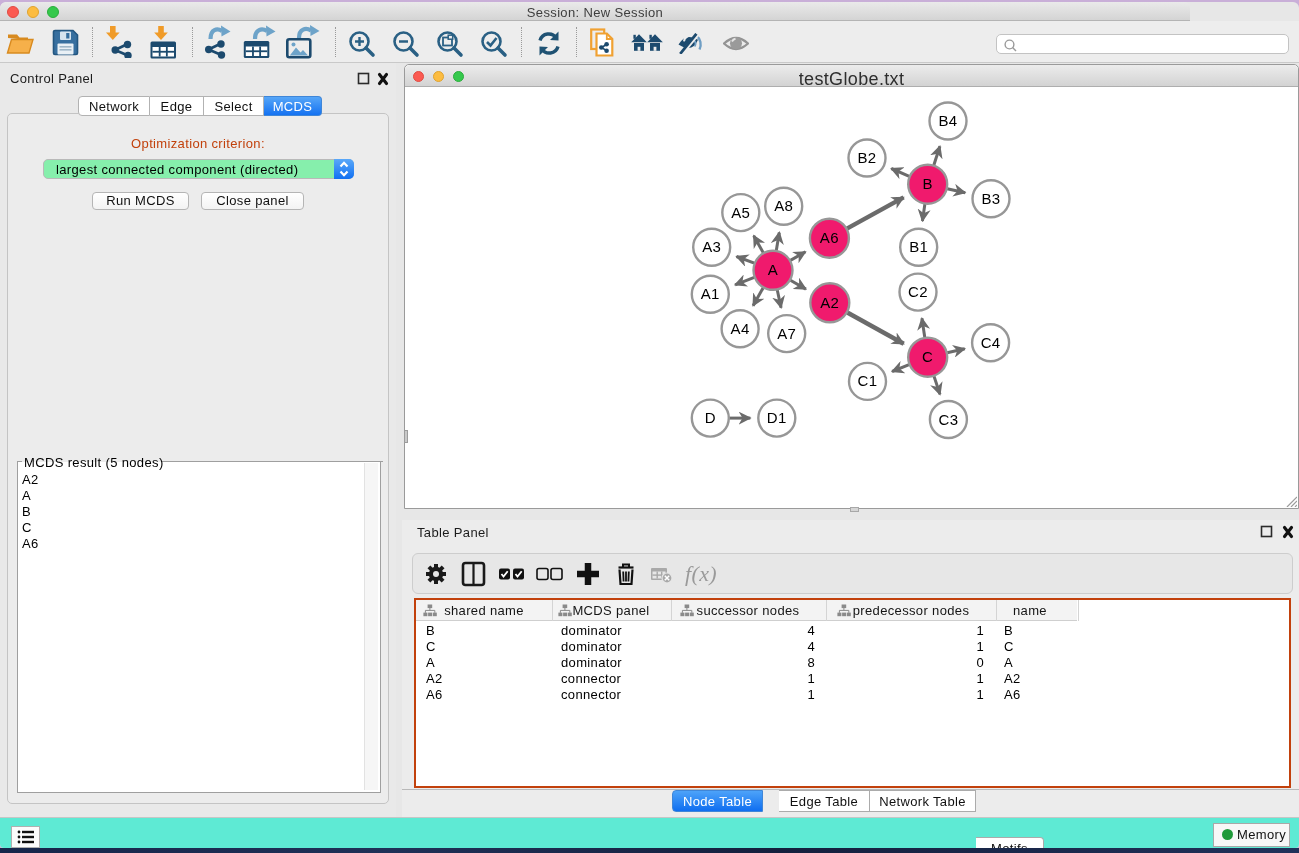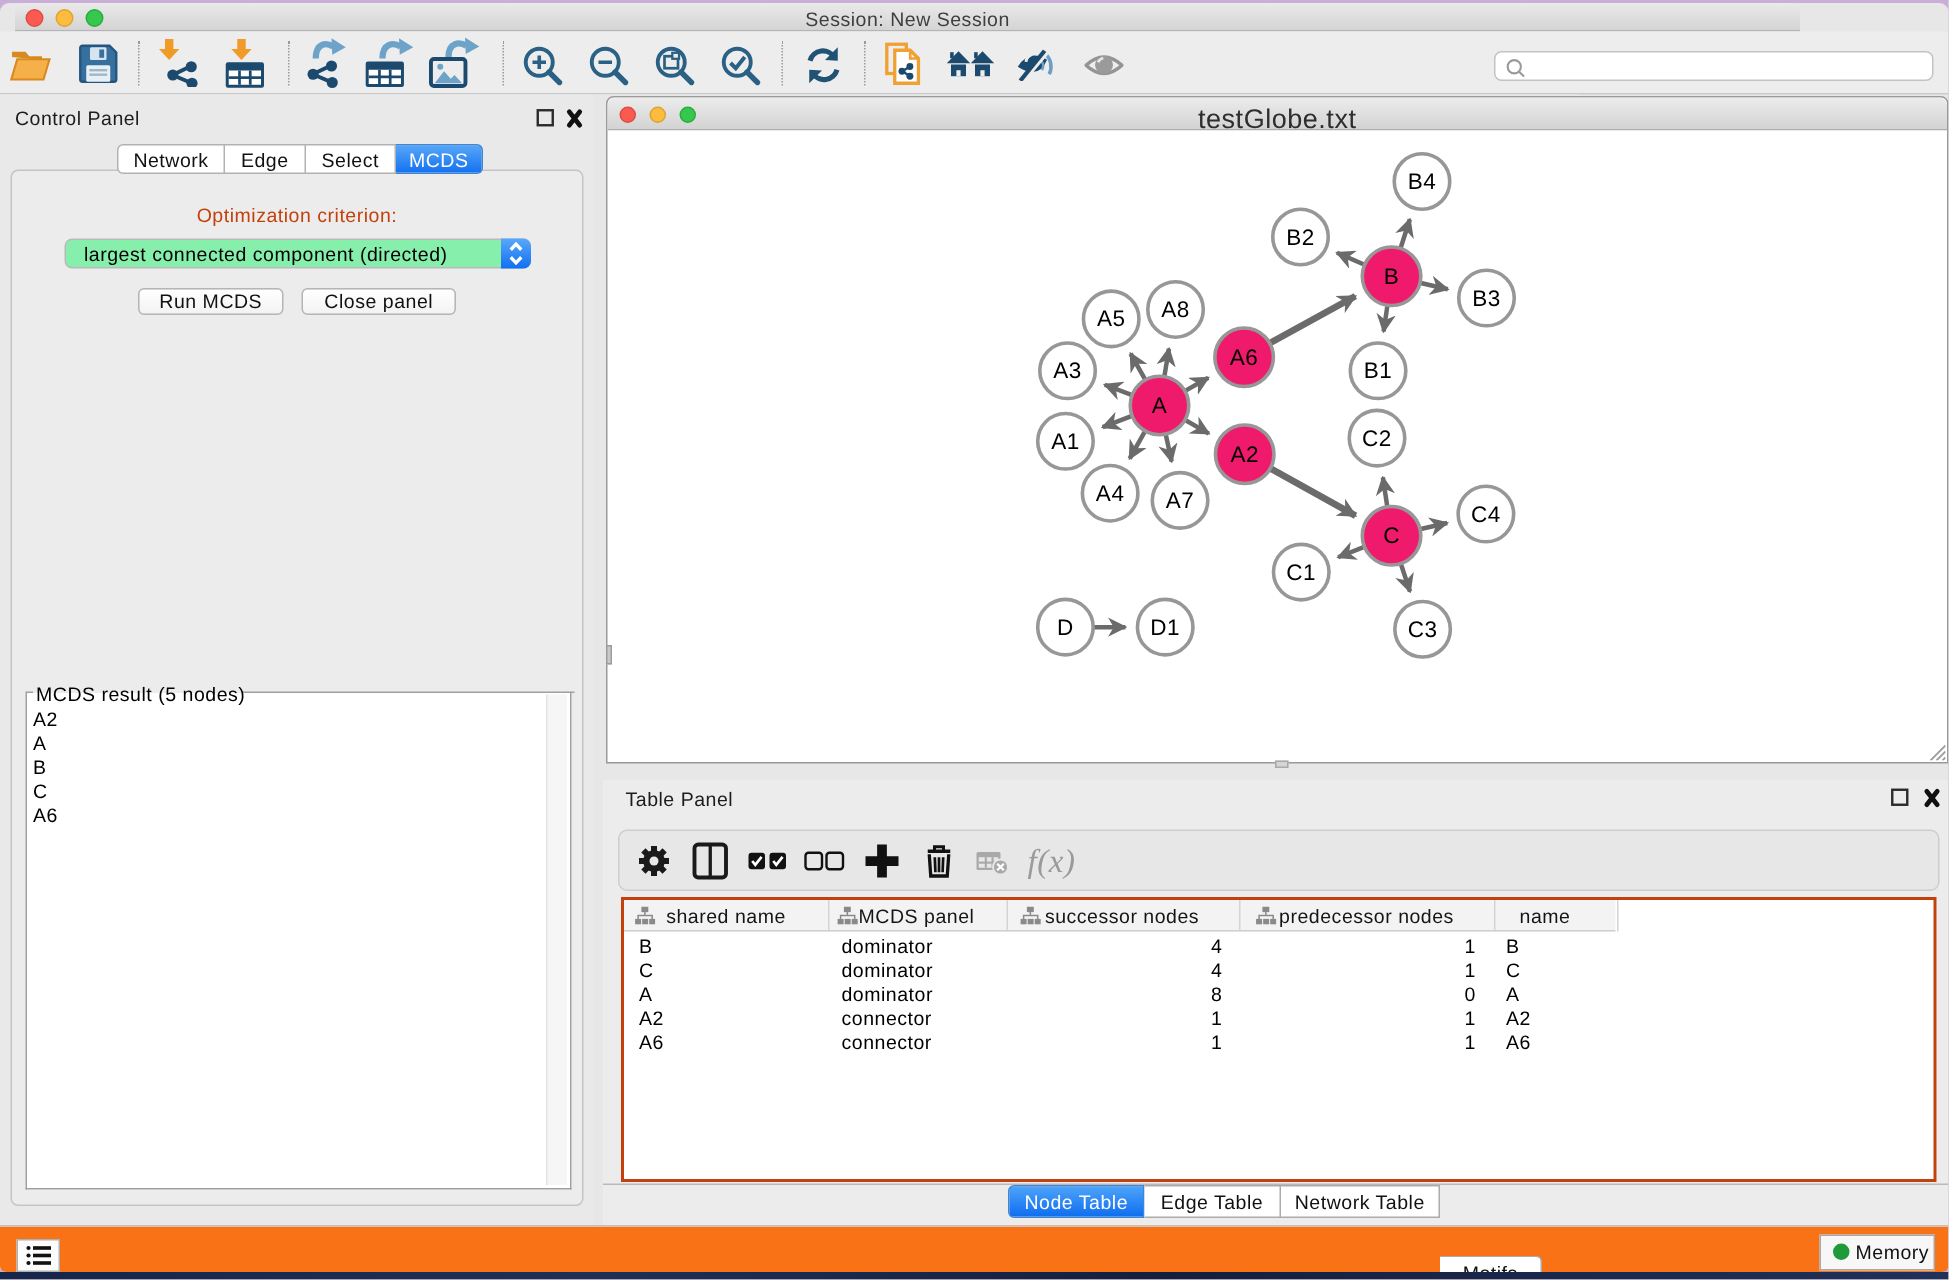--- a/index.html
+++ b/index.html
@@ -6,21 +6,21 @@
 html,body { width:1299px; height:853px; overflow:hidden; }
 body { font-family:"Liberation Sans", sans-serif; letter-spacing:0.35px; background:#c9afd8; position:relative; }
 .abs { position:absolute; }
 #deskbottom { position:absolute; left:0; top:848px; width:1299px; height:5px;
   background:linear-gradient(90deg,#16254a,#1f3057 30%,#141f3d 60%,#20315a); }
 #appwin { position:absolute; left:0; top:2px; width:1299px; height:846px;
   background:#e7e7e7; border-radius:6px 6px 4px 4px; overflow:hidden; }
 
 #titlebar { position:absolute; left:0; top:0; width:1190px; height:19px;
   background:linear-gradient(#eaeaea,#d4d4d4); border-bottom:1px solid #b4b4b4;
-  border-radius:6px 6px 0 0;margin-left:10px; }
+  border-radius:6px 6px 0 0; }
 #titlebar .t { position:absolute; top:3px; width:100%; text-align:center;
   font-size:13px; color:#3e3e3e; }
 .tl { position:absolute; top:3.5px; width:12px; height:12px; border-radius:50%; }
 
 #toolbar { position:absolute; left:0; top:19px; width:1299px; height:42px; background:#ededed;
   border-bottom:1px solid #c9c9c9; }
 .sep { position:absolute; top:6px; height:30px; width:0;
   border-left:1px dotted #9a9a9a; }
 .ticon { position:absolute; top:0; }
 #searchbox { position:absolute; left:996px; top:13px; width:293px; height:20px;
@@ -75,21 +75,21 @@
 .vline { position:absolute; top:0; height:21px; width:0; border-left:1px solid #d4d4d4; }
 .trow { position:absolute; font-size:13px; color:#000; height:16px; line-height:16px; }
 .tabrow2 { position:absolute; left:270px; top:270px; height:22px; display:flex; z-index:5; }
 .tab2 { height:22px; line-height:21px; font-size:13px; color:#111; text-align:center;
   background:#fff; border:1px solid #ababab; border-left:none; }
 .tab2.first { border-left:1px solid #ababab; border-radius:4px 0 0 4px; }
 .tab2.sel { background:linear-gradient(#4da3f9,#0f6ef0); color:#fff; border-color:#3f86d8; }
 .tab2.last { border-radius:0 4px 4px 0; }
 
 #statusbar { position:absolute; left:0; top:815px; width:1299px; height:31px;
-  background:#f97316; border-top:1px solid #c6c6c6; }
+  background:#5eead4; border-top:1px solid #c6c6c6; }
 </style>
 </head>
 <body>
 <div id="deskbottom"></div>
 <div id="appwin">
   <div id="titlebar">
     <div class="t">Session: New Session</div>
     <div class="tl" style="left:7px;  background:#fb5a51; border:0.5px solid #e04b42;"></div>
     <div class="tl" style="left:27px; background:#fcbc40; border:0.5px solid #e0a32e;"></div>
     <div class="tl" style="left:47px; background:#35c84c; border:0.5px solid #2aad3c;"></div>
@@ -489,21 +489,21 @@
             <span class="abs" style="left:10px;">A6</span>
             <span class="abs" style="left:145px;">connector</span>
             <span class="abs" style="left:300px;width:99px;text-align:right;">1</span>
             <span class="abs" style="left:470px;width:98px;text-align:right;">1</span>
             <span class="abs" style="left:588px;">A6</span>
           </div>
       </div>
       <div class="abs" style="left:0;top:269px;width:897px;height:1px;background:#b9b9b9;"></div>
       <div class="tabrow2">
         <span class="tab2 first sel" style="width:91px;">Node Table</span>
-        <span class="tab2" style="width:91px;">Edge Table</span>
+        <span class="tab2" style="width:91px;margin-left:16px;">Edge Table</span>
         <span class="tab2" style="width:106px;">Network Table</span>
         <span class="tab2 last" style="width:68px;margin-top:47px;">Motifs</span>
       </div>
     </div>
   </div>
   <div id="statusbar">
     <span class="abs" style="left:11px;top:8px;width:29px;height:22px;background:#fcfcfc;border:1px solid #b0b0b0;"></span>
       <svg class="abs" style="left:17px;top:11px;" width="18" height="16" viewBox="0 0 18 16">
         <g fill="#111">
           <circle cx="2" cy="3" r="1.4"></circle>

